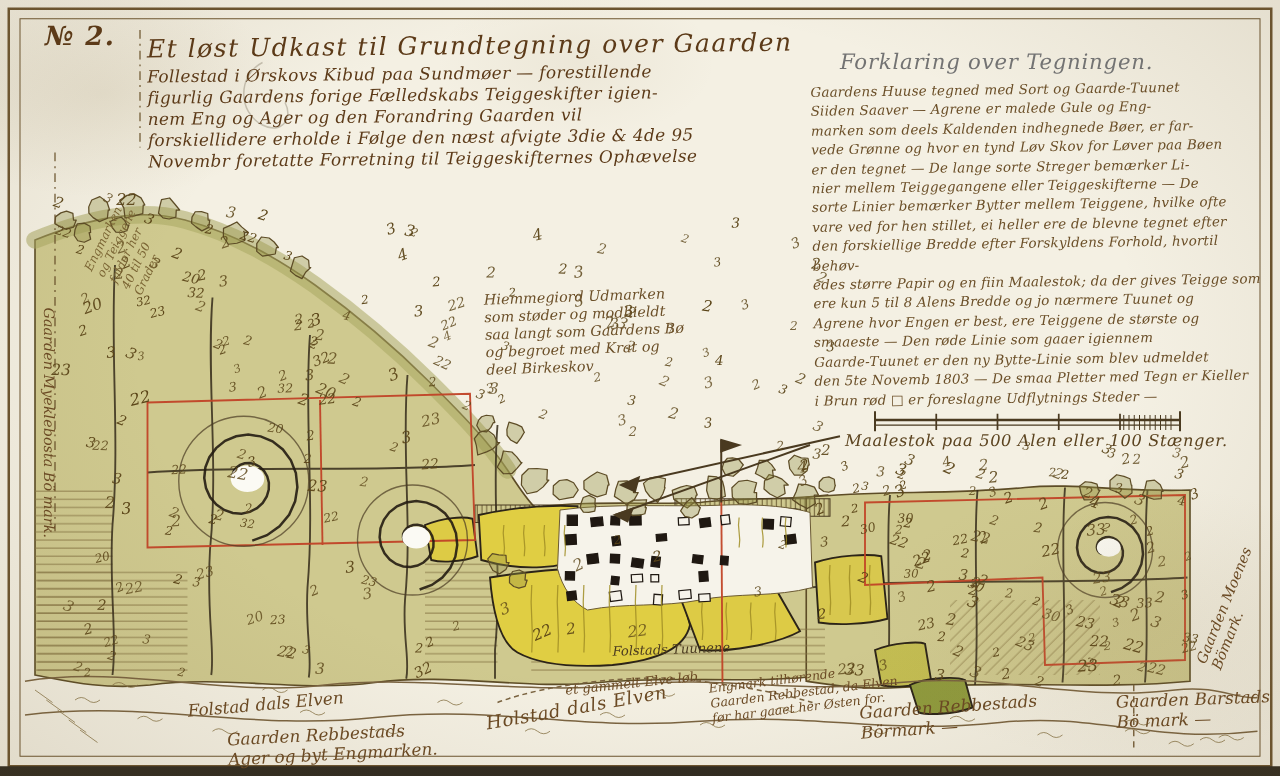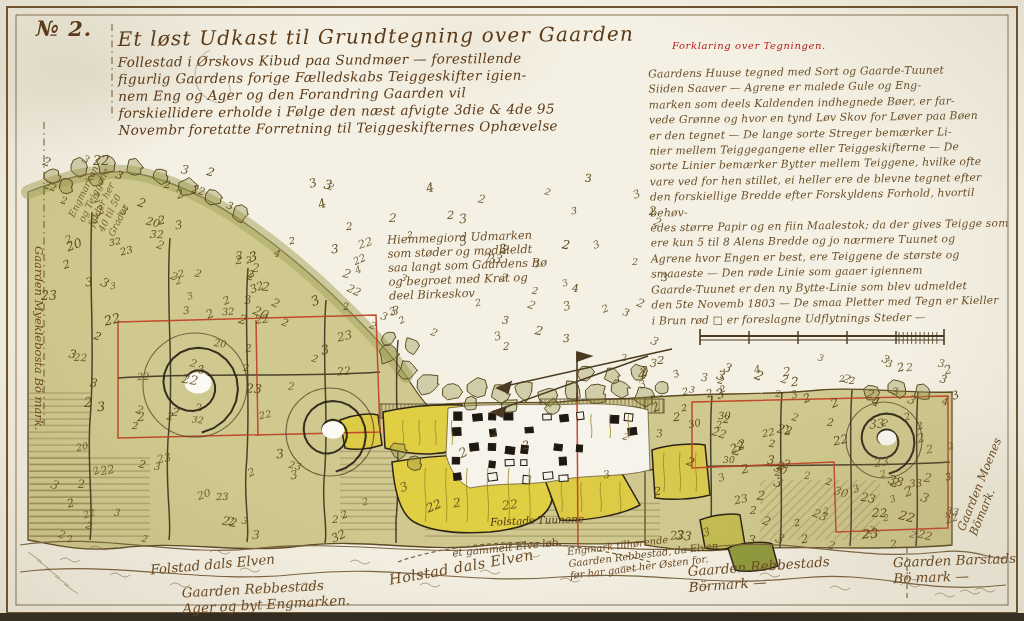--- a/index.html
+++ b/index.html
@@ -11,21 +11,21 @@
   #stains{position:absolute;left:0;top:0;width:1024px;height:621px;z-index:3;pointer-events:none;
     background:
       radial-gradient(ellipse 220px 120px at 8% 12%, rgba(150,130,85,.14), rgba(0,0,0,0) 70%),
       radial-gradient(ellipse 300px 160px at 88% 80%, rgba(160,140,90,.10), rgba(0,0,0,0) 70%),
       radial-gradient(ellipse 160px 90px at 45% 8%, rgba(150,130,85,.08), rgba(0,0,0,0) 70%),
       radial-gradient(ellipse at 50% 45%, rgba(0,0,0,0) 55%, rgba(110,90,50,.14) 100%);}
   .lbl{position:absolute;z-index:4;font-style:italic;color:#6b4a24;white-space:nowrap;line-height:1.25;}
   .no2{font-size:21px;font-weight:bold;color:#5c3a18;letter-spacing:1px;}
   .title-block{width:560px;color:#5c3a18;font-size:13.5px;letter-spacing:.3px;transform:rotate(-.6deg);white-space:normal;}
   .title-block div:first-child{font-size:20px;letter-spacing:1.2px;margin-bottom:2px;}
-  .legend-head{font-size:10px;letter-spacing:.6px;color:#b91c1c;}
+  .legend-head{font-size:17px;letter-spacing:.6px;color:#737373;}
   .legend-block{width:362px;font-size:10.8px;letter-spacing:.15px;color:#6b4f28;line-height:15.4px;
                 transform:rotate(-.8deg);white-space:normal;}
   .scale-lbl{font-size:13px;letter-spacing:.5px;color:#5c4420;}
   .note{font-size:11.5px;color:#6b4f28;line-height:14px;}
   .small{font-size:10.5px;}
   .big{font-size:13.5px;}
   .script-lg{font-size:14.5px;letter-spacing:.5px;}
 </style>
 </head>
 <body>
@@ -619,20 +619,21 @@
       <div>den forskiellige Bredde efter Forskyldens Forhold, hvortil behøv-</div>
       <div>edes større Papir og en fiin Maalestok; da der gives Teigge som</div>
       <div>ere kun 5 til 8 Alens Bredde og jo nærmere Tuunet og</div>
       <div>Agrene hvor Engen er best, ere Teiggene de største og</div>
       <div>smaaeste — Den røde Linie som gaaer igiennem</div>
       <div>Gaarde-Tuunet er den ny Bytte-Linie som blev udmeldet</div>
       <div>den 5te Novemb 1803 — De smaa Pletter med Tegn er Kieller</div>
       <div>i Brun rød □ er foreslagne Udflytnings Steder —</div>
     </div>
 
+<div class="lbl scale-lbl" style="left:676px;top:346px;">Maalestok paa 500 Alen eller 100 Stænger.</div>
 
 <div class="lbl note" style="left:388px;top:230px;transform:rotate(-2deg);">
       <div>Hiemmegiord Udmarken</div>
       <div>som støder og modhieldt</div>
       <div>saa langt som Gaardens Bø</div>
       <div>og begroet med Krat og</div>
       <div>deel Birkeskov</div>
     </div>
 
 <div class="lbl note" style="left:66px;top:214px;font-size:9.5px;color:#7a6433;transform:rotate(-64deg);transform-origin:0 0;line-height:11px;">

